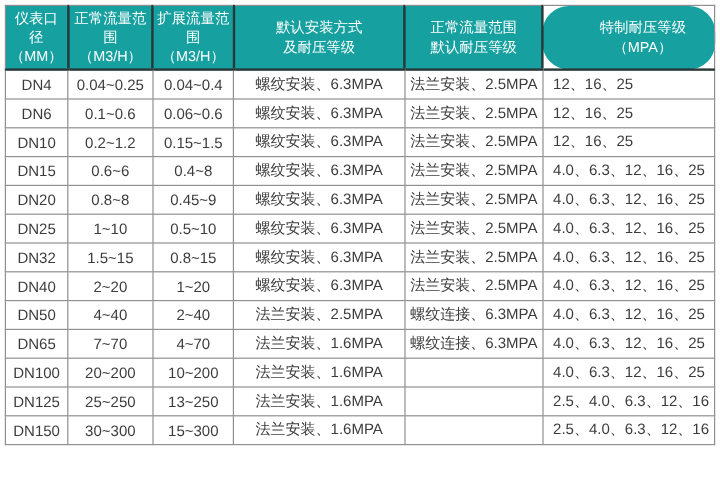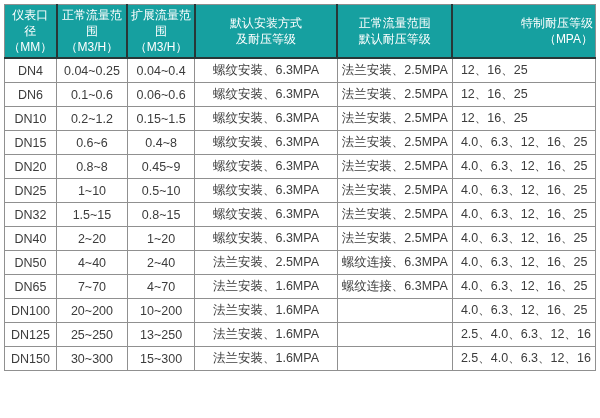--- a/index.html
+++ b/index.html
@@ -22,21 +22,21 @@
     font-weight:normal;
     font-size:12px;
     line-height:16px;
     height:46px;
     text-align:center;
     vertical-align:middle;
     padding:2px 2px;
     border-bottom:2px solid #283737;
   }
   thead th + th{ border-left:2px solid #283737; }
-  thead th.left{ text-align:right; padding-left:25px; }
+  thead th.left{ text-align:center; padding-left:25px;border-radius:22px; }
   tbody td{
     height:23px;
     border:1px solid #909090;
     font-size:12.5px;
     color:#3c3c3c;
     text-align:center;
     vertical-align:middle;
     padding:0 2px;
     white-space:nowrap;
     overflow:hidden;

